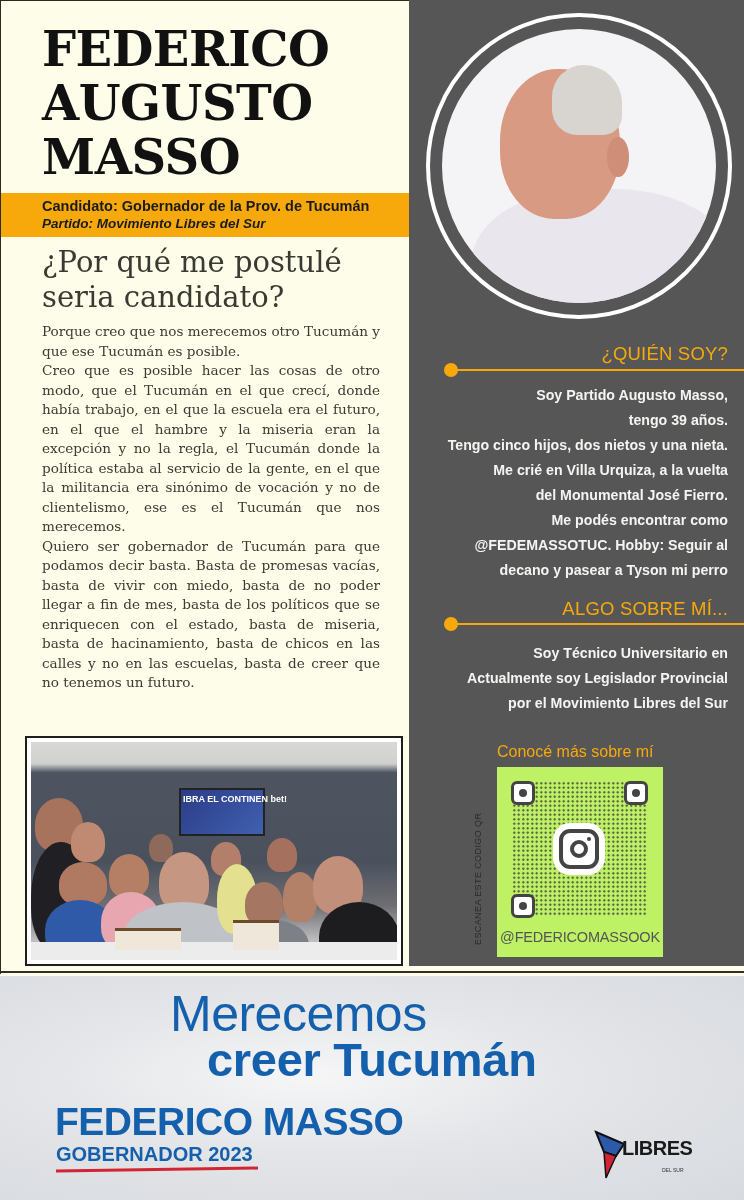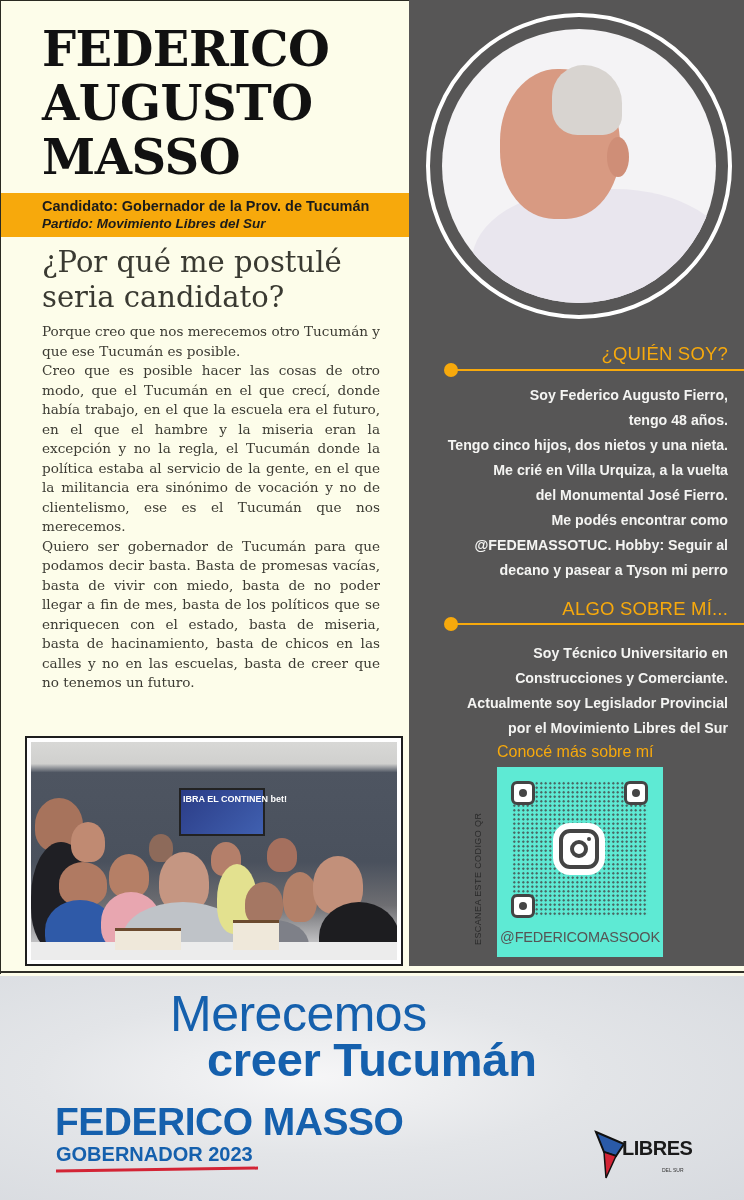--- a/index.html
+++ b/index.html
@@ -39,21 +39,21 @@
 
   .section-title { position: absolute; right: 16px; font-family: "Liberation Sans", sans-serif; font-size: 18.5px; color: #f7a90c; text-align: right; letter-spacing: 0.2px; }
   .divider { position: absolute; left: 42px; right: 0; height: 2px; background: #f7a90c; }
   .divider-dot { position: absolute; left: -7px; top: -6px; width: 14px; height: 14px; border-radius: 50%; background: #f7a90c; }
 
   .panel-text { position: absolute; right: 16px; width: 310px; font-family: "Liberation Sans", sans-serif; font-weight: bold; font-size: 14.2px; line-height: 25px; color: #f4f4f2; text-align: right; }
   .panel-text span { display: block; white-space: nowrap; }
 
   .qr-cta { position: absolute; left: 88px; top: 743px; font-family: "Liberation Sans", sans-serif; font-size: 16px; color: #f7a90c; }
   .qr-side { position: absolute; left: 64px; top: 945px; transform-origin: 0 0; transform: rotate(-90deg); font-family: "Liberation Sans", sans-serif; font-size: 9px; color: #2a2a2a; letter-spacing: 0.4px; white-space: nowrap; }
-  .qr-card { position: absolute; left: 88px; top: 767px; width: 166px; height: 190px; background: #5eead4; }
+  .qr-card { position: absolute; left: 88px; top: 767px; width: 166px; height: 190px; background: #bef264; }
   .qr-grid { position: absolute; left: 15px; top: 14px; width: 136px; height: 136px;
     background-image:
       radial-gradient(circle, #444 1.1px, transparent 1.3px);
     background-size: 4.5px 4.5px; opacity: 0.85; }
   .finder { position: absolute; width: 24px; height: 24px; border: 3px solid #444; border-radius: 6px; background: #fff; }
   .finder::after { content: ""; position: absolute; left: 5px; top: 5px; width: 8px; height: 8px; border-radius: 50%; background: #444; }
   .ig-logo { position: absolute; left: 62px; top: 62px; width: 40px; height: 40px; border: 4px solid #444; border-radius: 11px; background: #fff; box-shadow: 0 0 0 6px #fff; }
   .ig-logo::before { content: ""; position: absolute; left: 7px; top: 7px; width: 18px; height: 18px; border: 4px solid #444; border-radius: 50%; box-sizing: border-box; }
   .ig-logo::after { content: ""; position: absolute; right: 4px; top: 4px; width: 4px; height: 4px; border-radius: 50%; background: #444; }
   .qr-handle { position: absolute; left: 0; right: 0; top: 162px; text-align: center; font-family: "Liberation Sans", sans-serif; font-size: 14.5px; color: #555; letter-spacing: -0.2px; }
@@ -132,37 +132,36 @@
       <div class="hair"></div>
       <div class="ear"></div>
     </div>
   </div>
 
   <div class="section-title" style="top:343px;">¿QUIÉN SOY?</div>
   <div class="divider" style="top:369px;">
     <div class="divider-dot"></div>
   </div>
   <div class="panel-text" style="top:383px;">
-    <span>Soy Federico Augusto Fierro,</span>
-    <span>tengo 48 años.</span>
+    <span>Soy Partido Augusto Masso,</span>
+    <span>tengo 39 años.</span>
     <span>Tengo cinco hijos, dos nietos y una nieta.</span>
     <span>Me crié en Villa Urquiza, a la vuelta</span>
     <span>del Monumental José Fierro.</span>
     <span>Me podés encontrar como</span>
     <span>@FEDEMASSOTUC. Hobby: Seguir al</span>
     <span>decano y pasear a Tyson mi perro</span>
   </div>
 
   <div class="section-title" style="top:598px;">ALGO SOBRE MÍ...</div>
   <div class="divider" style="top:623px;">
     <div class="divider-dot"></div>
   </div>
   <div class="panel-text" style="top:641px;">
     <span>Soy Técnico Universitario en</span>
-    <span>Construcciones y Comerciante.</span>
     <span>Actualmente soy Legislador Provincial</span>
     <span>por el Movimiento Libres del Sur</span>
   </div>
 
   <div class="qr-cta">Conocé más sobre mí</div>
   <div class="qr-side">ESCANEA ESTE CODIGO QR</div>
   <div class="qr-card">
     <div class="qr-grid"></div>
     <div class="finder" style="left:14px;top:14px;"></div>
     <div class="finder" style="left:127px;top:14px;"></div>

